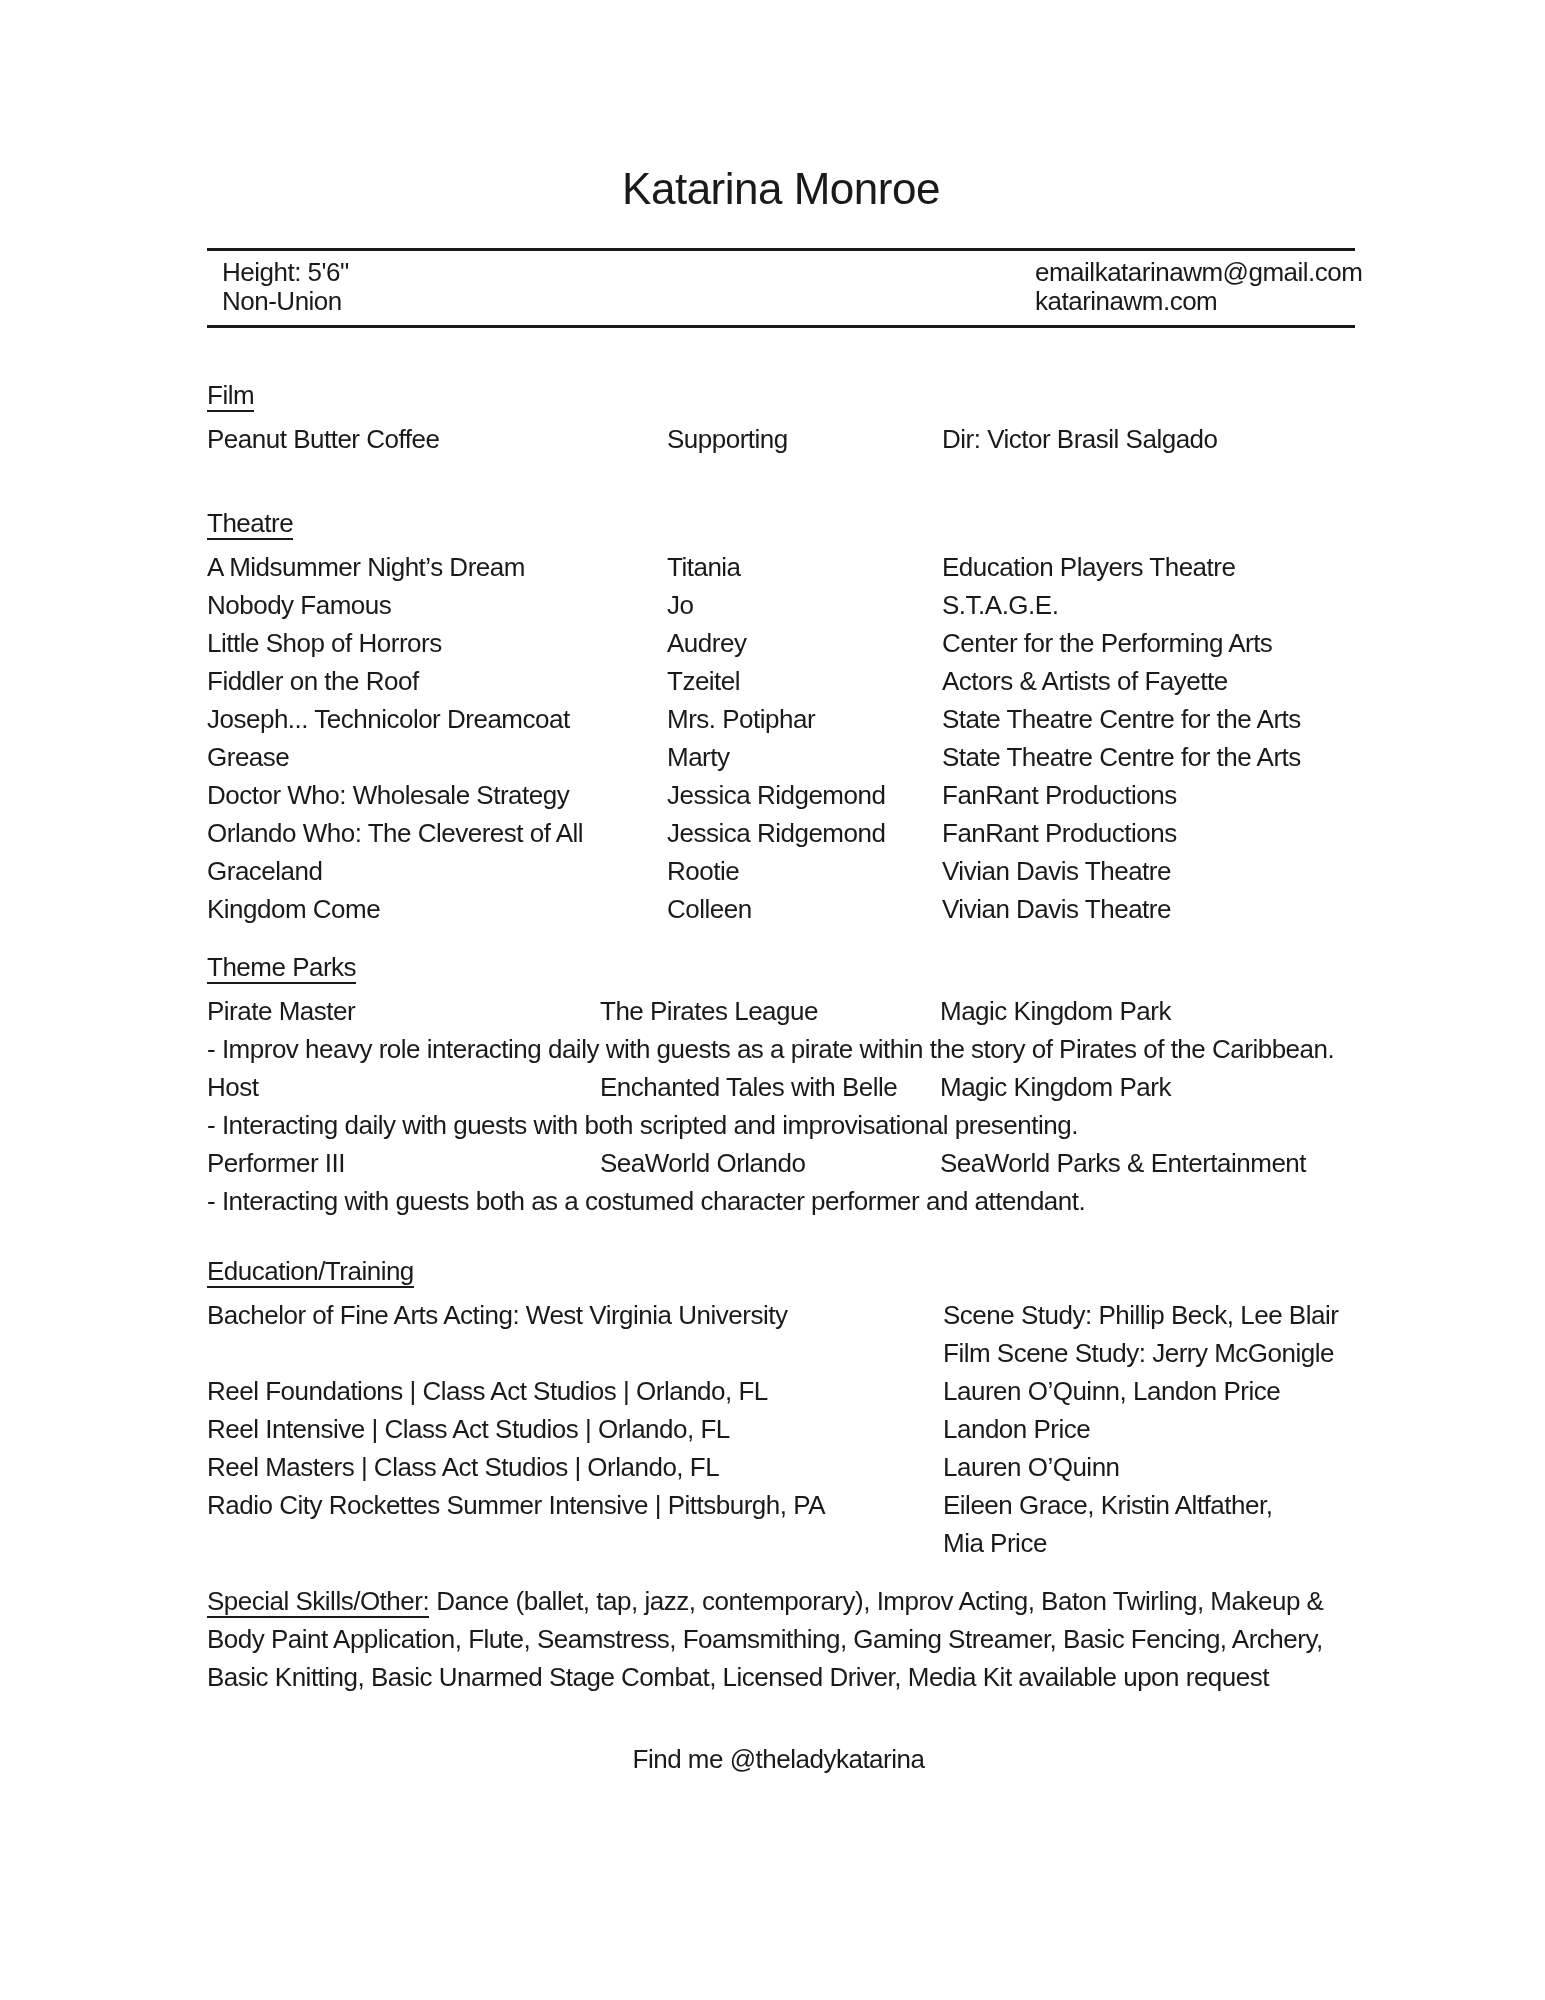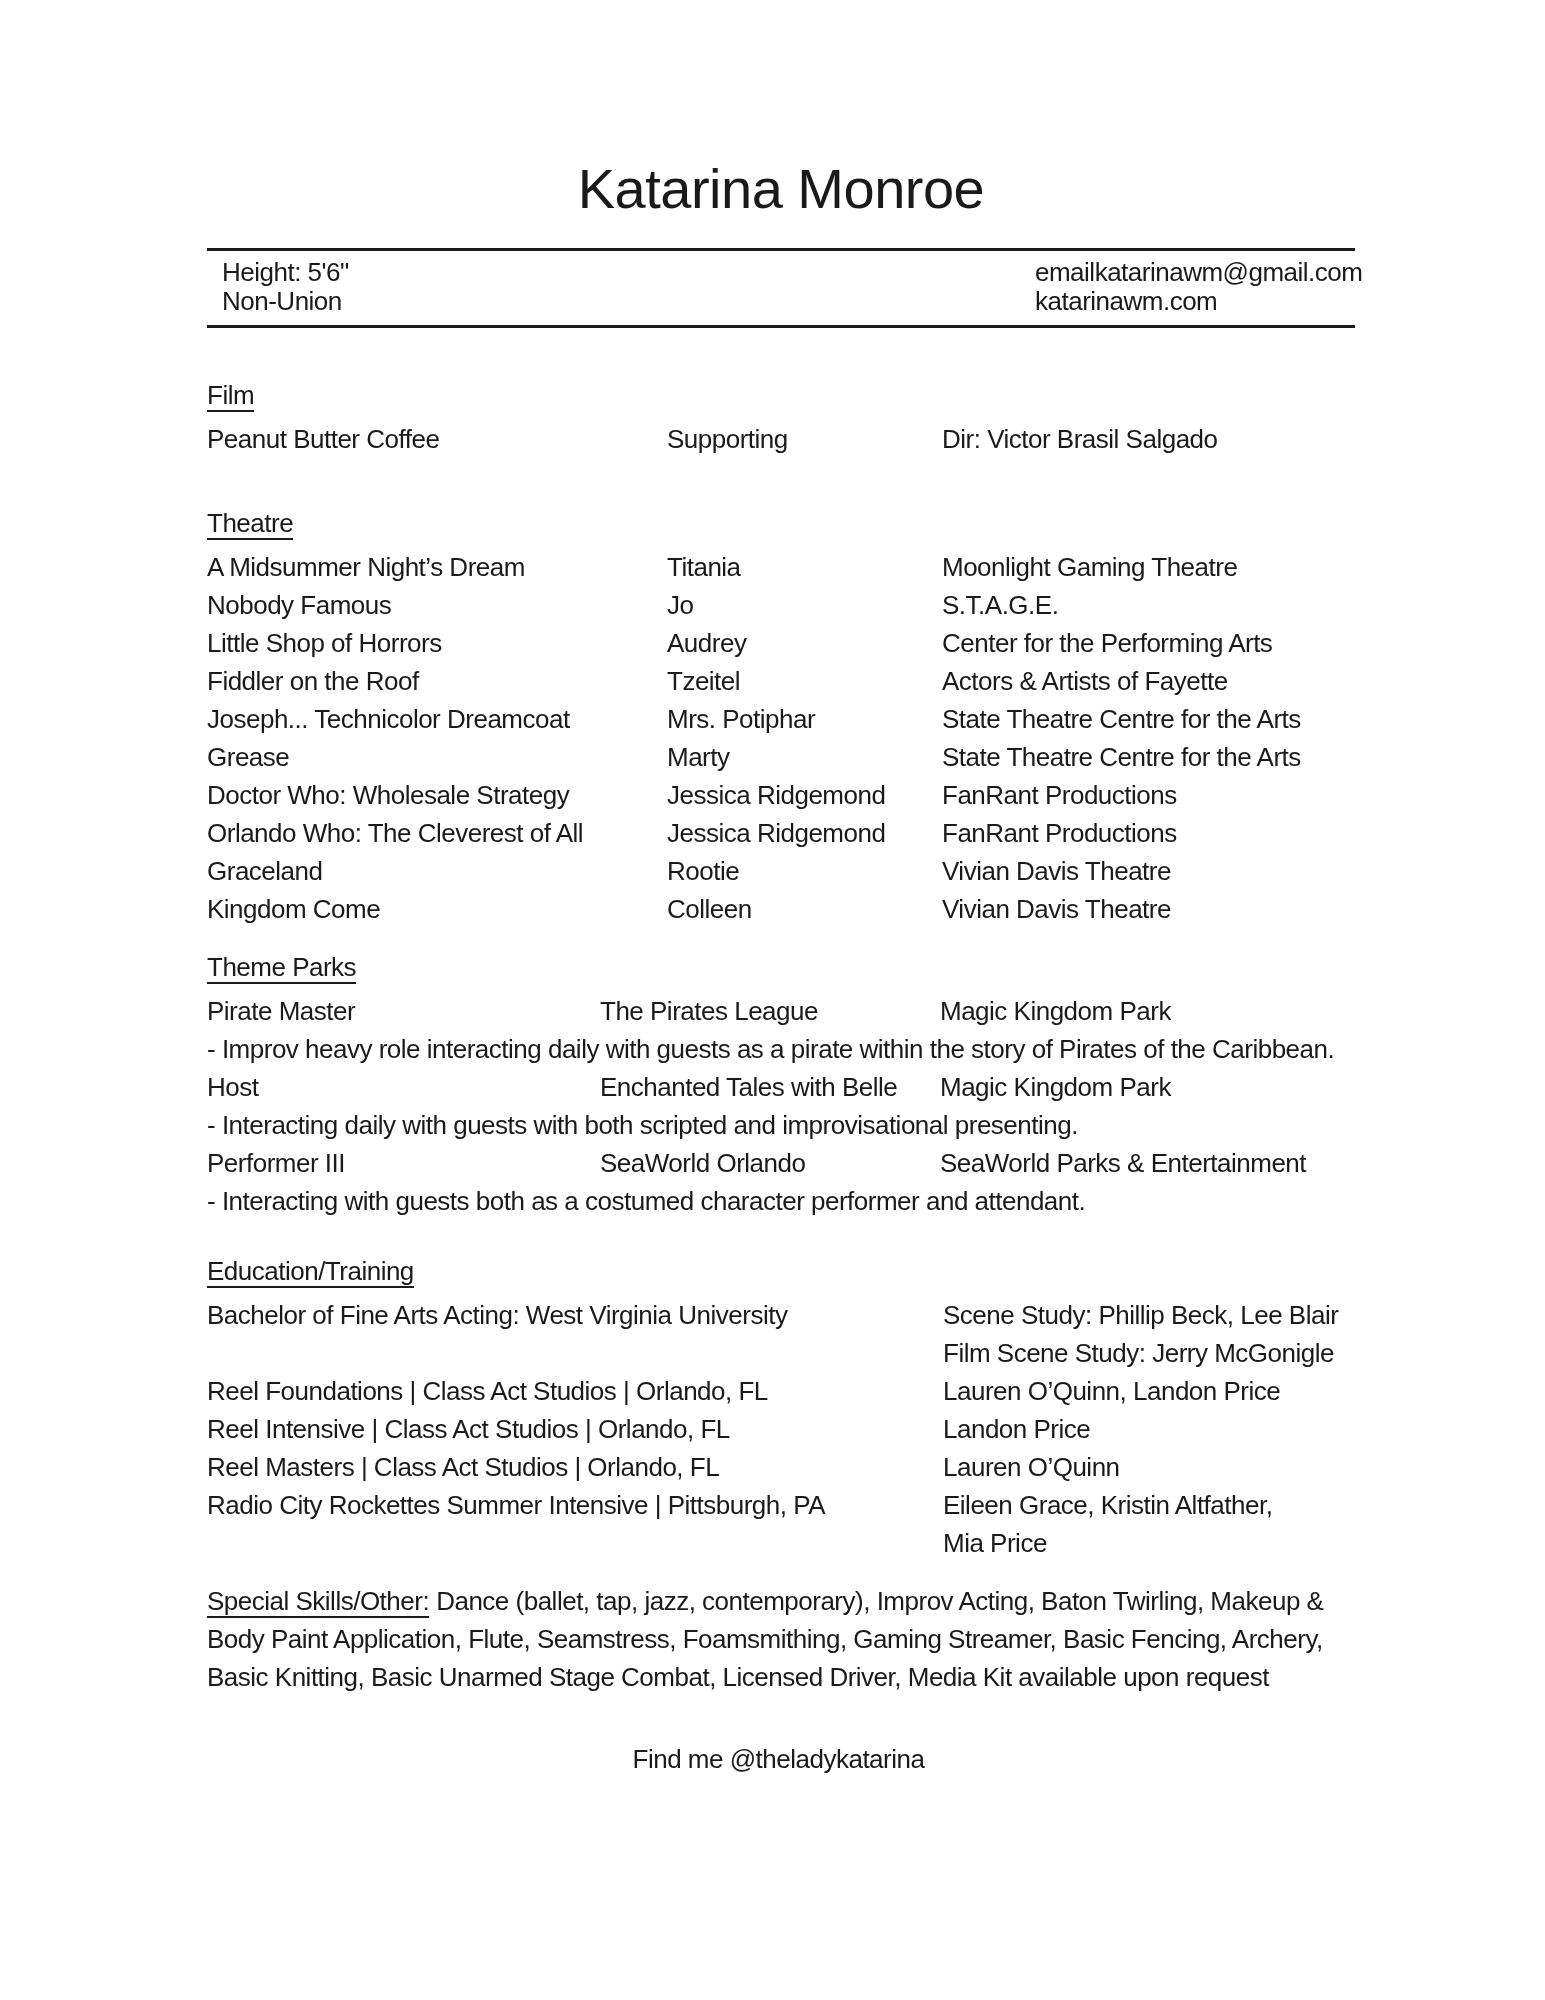--- a/index.html
+++ b/index.html
@@ -4,21 +4,21 @@
 <style>
   * { margin:0; padding:0; box-sizing:border-box; }
   html,body { background:#ffffff; }
   .page {
     position:relative; width:1545px; height:2000px; background:#ffffff;
     font-family:"Liberation Sans","DejaVu Sans",sans-serif;
     color:#1a1a1a; font-size:26px; letter-spacing:-0.5px; overflow:hidden;
   }
   .content { padding:0 190px 0 207px; }
   .title {
-    font-size:56px; line-height:48px; padding-top:165px; text-align:center;
+    font-size:44px; line-height:48px; padding-top:165px; text-align:center;
     font-weight:normal; letter-spacing:-0.5px;
   }
   .header-bar {
     margin-top:35px; border-top:3px solid #1a1a1a; border-bottom:3px solid #1a1a1a;
     padding:7px 8px 9px 15px; display:flex; justify-content:space-between; line-height:29px;
   }
   .header-right { width:312px; }
   .sec-heading { line-height:38px; margin-bottom:6px; }
   .sec-heading > span { display:inline-block; line-height:30px; border-bottom:2.5px solid #1a1a1a; }
   .row { line-height:38px; white-space:nowrap; }
@@ -75,21 +75,21 @@
         <span>Supporting</span>
         <span>Dir: Victor Brasil Salgado</span>
       </div>
     </div>
 
     <div class="section" id="sec-theatre">
       <div class="sec-heading"><span>Theatre</span></div>
       <div class="row grid3">
         <span>A Midsummer Night’s Dream</span>
         <span>Titania</span>
-        <span>Moonlight Gaming Theatre</span>
+        <span>Education Players Theatre</span>
       </div>
       <div class="row grid3">
         <span>Nobody Famous</span>
         <span>Jo</span>
         <span>S.T.A.G.E.</span>
       </div>
       <div class="row grid3">
         <span>Little Shop of Horrors</span>
         <span>Audrey</span>
         <span>Center for the Performing Arts</span>

